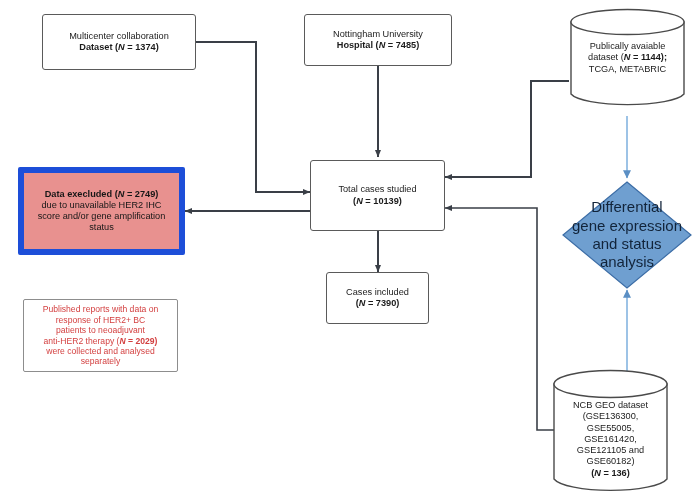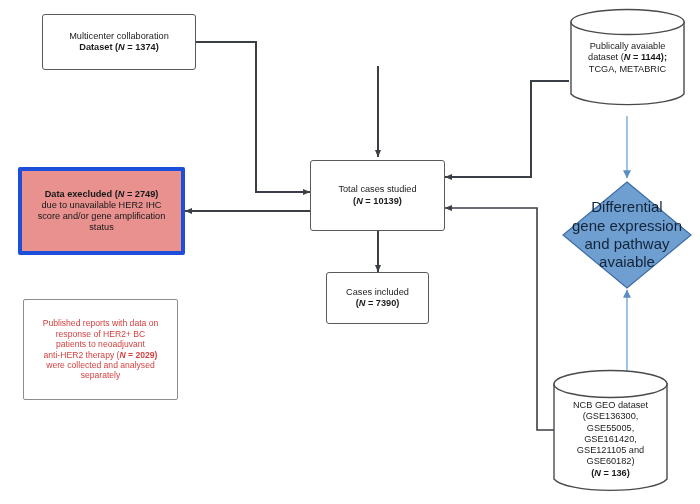--- a/index.html
+++ b/index.html
@@ -42,21 +42,21 @@
   .box {
     background: #ffffff;
     border: 1px solid #5a5a5a;
     border-radius: 3px;
     font-size: 9.2px;
     color: #1b1b1b;
     padding: 3px 8px;
   }
   .box-excluded {
     background: #e8918f;
-    border: 4px solid #1d4ed8;
+    border: 6px solid #1d4ed8;
     border-radius: 2px;
     font-size: 9.2px;
     color: #171717;
     padding: 3px 6px;
   }
   .box-note {
     background: #ffffff;
     border: 1px solid #8d8d8d;
     border-radius: 2px;
     font-size: 8.6px;
@@ -129,20 +129,23 @@
 
     <path d="M627,116 L627,178" fill="none" stroke="#9dc3e6" stroke-width="2" marker-end="url(#ah-blue)"></path>
 
     <path d="M627,372 L627,290" fill="none" stroke="#9dc3e6" stroke-width="2" marker-end="url(#ah-blue)"></path>
   </svg>
 
   <div class="node box" style="left:42px; top:14px; width:154px; height:56px;">
     <span class="txt"><span>Multicenter collaboration</span><br><span class="b">Dataset (</span><span class="b i">N</span><span class="b"> = 1374)</span></span>
   </div>
 
+  <div class="node box" style="left:304px; top:14px; width:148px; height:52px;">
+    <span class="txt"><span>Nottingham University</span><br><span class="b">Hospital (</span><span class="b i">N</span><span class="b"> = 7485)</span></span>
+  </div>
 
   <div class="node cylinder" style="left:569px; top:8px; width:117px; height:100px;">
     <svg class="cyl-svg" viewBox="0 0 117 100" preserveAspectRatio="none" xmlns="http://www.w3.org/2000/svg">
       <path d="M2,14 L2,86 A 57.5,13 0 0 0 115,86 L115,14 Z" fill="#ffffff" stroke="#4a4a4a" stroke-width="1.4"></path>
       <ellipse cx="58.5" cy="14" rx="56.5" ry="12.5" fill="#ffffff" stroke="#4a4a4a" stroke-width="1.4"></ellipse>
     </svg>
     <span class="txt"><span>Publically avaiable</span><br><span>dataset (</span><span class="b i">N</span><span class="b"> = 1144);</span><br><span>TCGA, METABRIC</span></span>
   </div>
 
   <div class="node box" style="left:310px; top:160px; width:135px; height:71px;">
@@ -150,29 +153,29 @@
   </div>
 
   <div class="node box" style="left:326px; top:272px; width:103px; height:52px;">
     <span class="txt"><span>Cases included</span><br><span class="b">(</span><span class="b i">N</span><span class="b"> = 7390)</span></span>
   </div>
 
   <div class="node box-excluded" style="left:18px; top:167px; width:167px; height:88px;">
     <span class="txt"><span class="b">Data execluded (</span><span class="b i">N</span><span class="b"> = 2749)</span><br><span>due to unavailable HER2 IHC</span><br><span>score and/or gene amplification</span><br><span>status</span></span>
   </div>
 
-  <div class="node box-note" style="left:23px; top:299px; width:155px; height:101px;">
+  <div class="node box-note" style="left:23px; top:299px; width:155px; height:73px;">
     <span class="txt"><span>Published reports with data on</span><br><span>response of HER2+ BC</span><br><span>patients to neoadjuvant</span><br><span>anti-HER2 therapy (</span><span class="b i">N</span><span class="b"> = 2029)</span><br><span>were collected and analysed</span><br><span>separately</span></span>
   </div>
 
   <div class="node diamond" style="left:561px; top:180px; width:132px; height:110px;">
     <svg class="dia-svg" viewBox="0 0 132 110" preserveAspectRatio="none" xmlns="http://www.w3.org/2000/svg">
       <polygon points="66,2 130,55 66,108 2,55" fill="#6f9fd0" stroke="#3c6da6" stroke-width="1.2"></polygon>
     </svg>
-    <span class="txt"><span>Differential</span><br><span>gene expression</span><br><span>and pathway</span><br><span>avaiable</span></span>
+    <span class="txt"><span>Differential</span><br><span>gene expression</span><br><span>and status</span><br><span>analysis</span></span>
   </div>
 
   <div class="node cylinder" style="left:552px; top:369px; width:117px; height:127px;justify-content:flex-end;">
     <svg class="cyl-svg" viewBox="0 0 117 127" preserveAspectRatio="none" xmlns="http://www.w3.org/2000/svg">
       <path d="M2,15 L2,110 A 57.5,14 0 0 0 115,110 L115,15 Z" fill="#ffffff" stroke="#4a4a4a" stroke-width="1.4"></path>
       <ellipse cx="58.5" cy="15" rx="56.5" ry="13.5" fill="#ffffff" stroke="#4a4a4a" stroke-width="1.4"></ellipse>
     </svg>
     <span class="txt" style="padding-top:14px;"><span>NCB GEO dataset</span><br><span>(GSE136300,</span><br><span>GSE55005,</span><br><span>GSE161420,</span><br><span>GSE121105 and</span><br><span>GSE60182)</span><br><span class="b">(</span><span class="b i">N</span><span class="b"> = 136)</span></span>
   </div>
 

